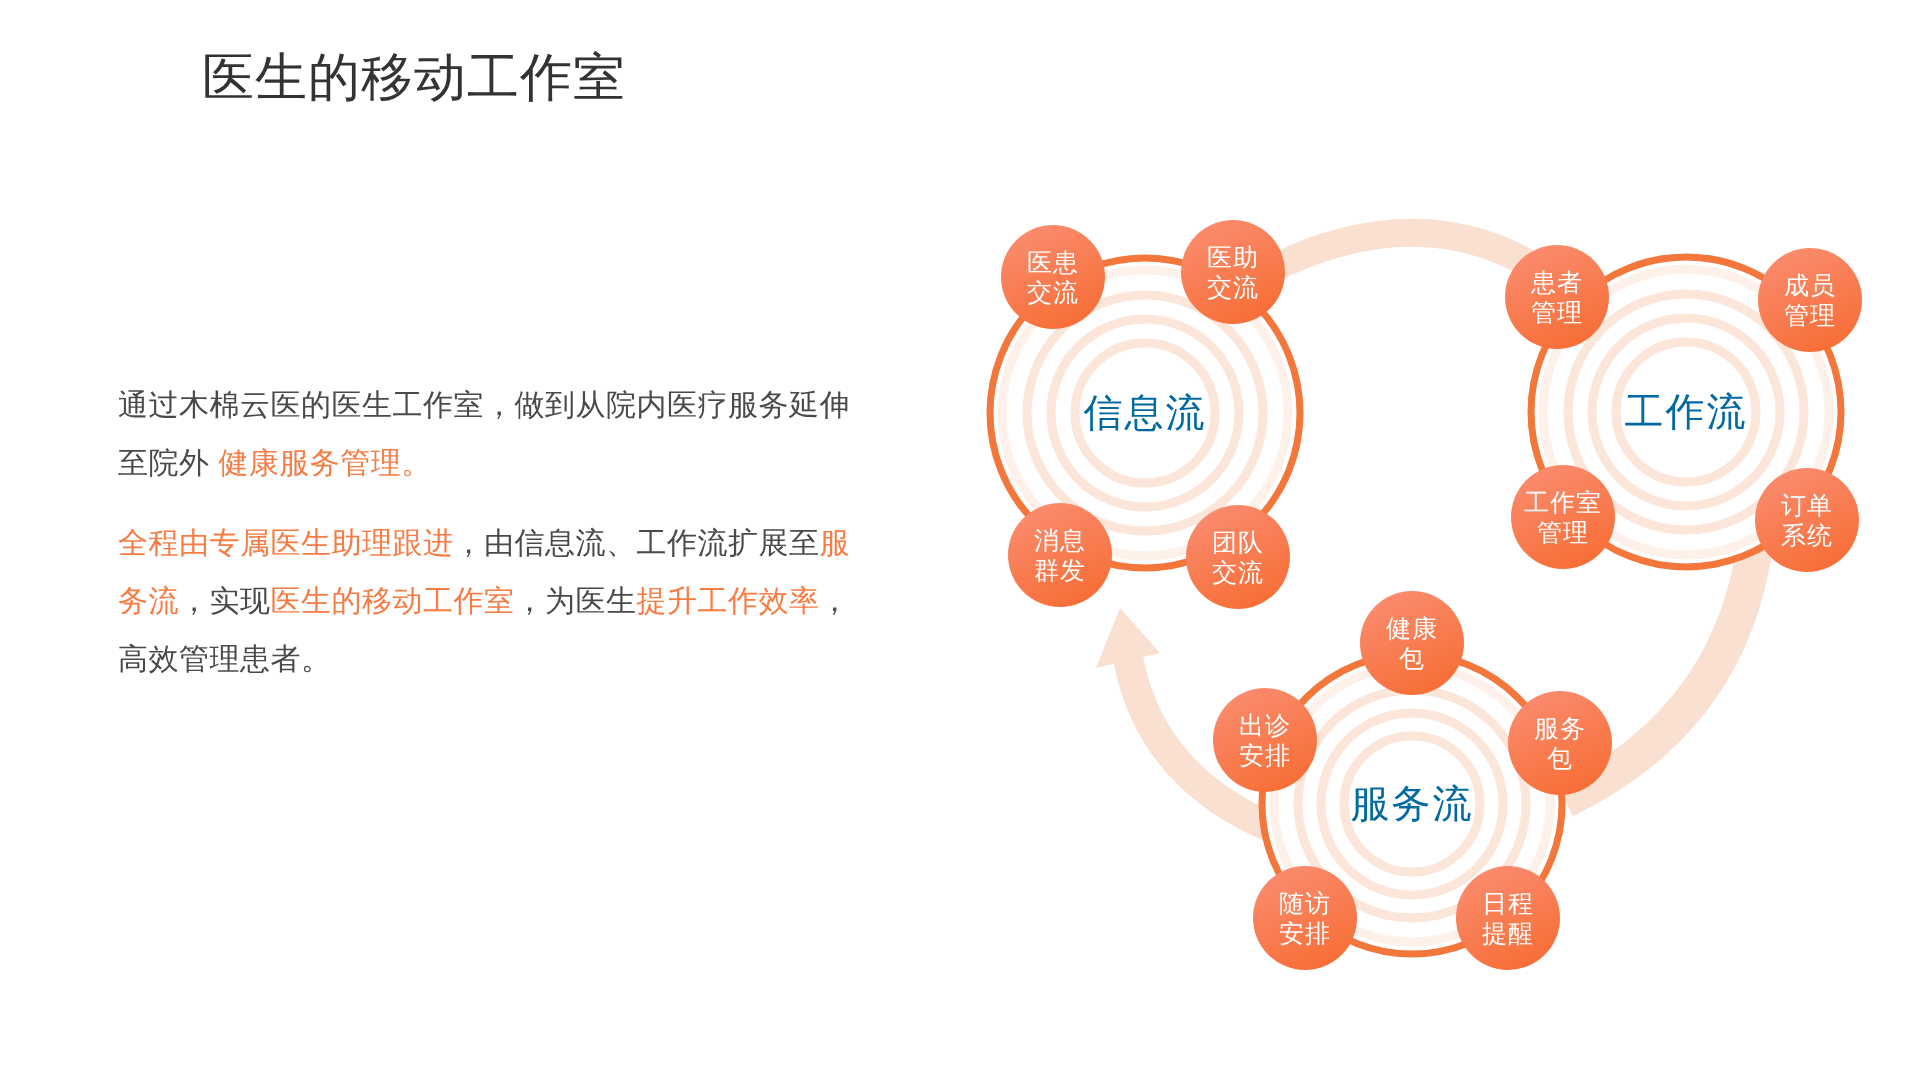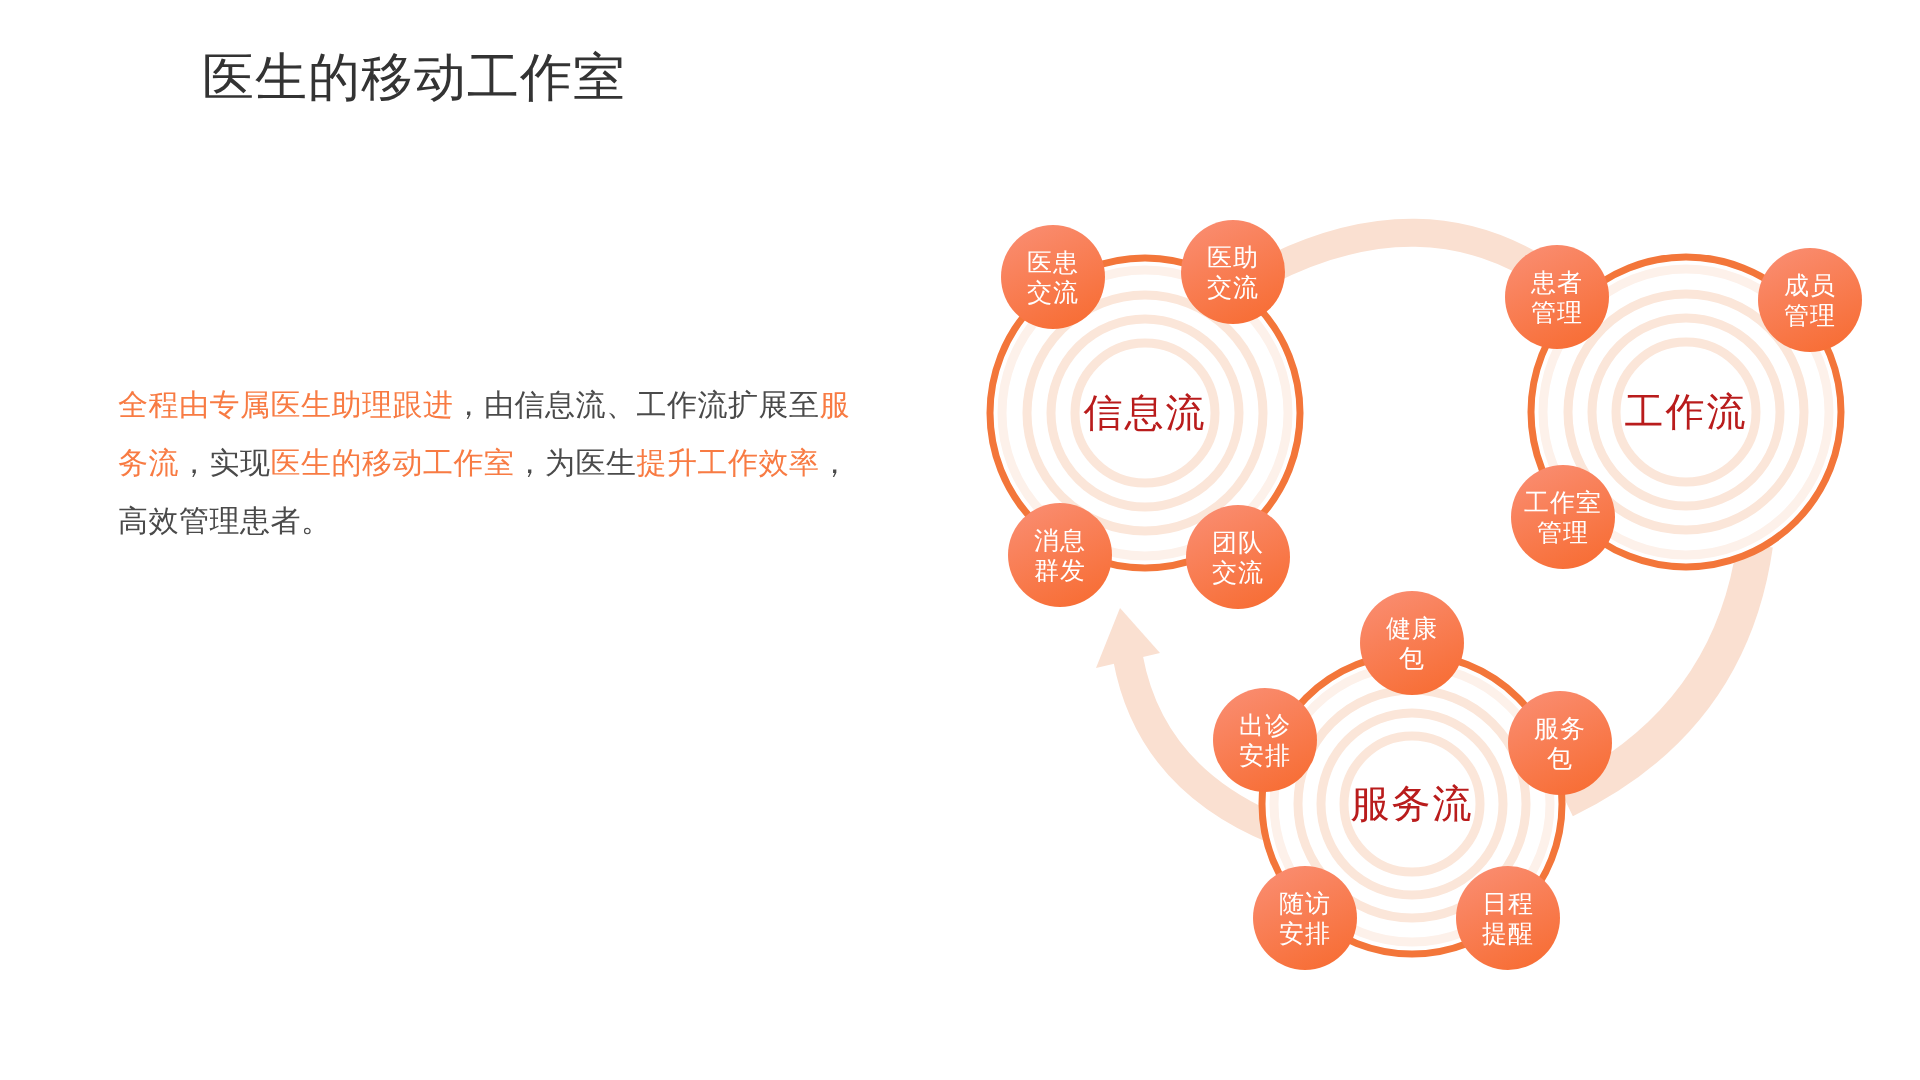--- a/index.html
+++ b/index.html
@@ -31,32 +31,33 @@
     width:104px;height:104px;border-radius:50%;
     background:linear-gradient(155deg,#fa8f75 0%,#f76a2e 100%);
     display:flex;align-items:center;justify-content:center;
     text-align:center;color:#ffffff;
     font-size:25px;line-height:1.22;letter-spacing:1px;
     white-space:pre-line;
   }
   .cluster-label{
     position:absolute;z-index:4;
     transform:translate(-50%,-50%);
-    font-size:39px;color:#b91c1c;letter-spacing:2px;
+    font-size:39px;color:#0369a1;letter-spacing:2px;
     white-space:nowrap;
   }
 </style>
 </head>
 <body>
 
 <div class="slide">
 
   <div class="page-title">医生的移动工作室</div>
 
   <div class="intro">
+    <p><span class="t-dark">通过木棉云医的医生工作室，做到从院内医疗服务延伸至院外 </span><span class="t-orange">健康服务管理。</span></p>
     <p><span class="t-orange">全程由专属医生助理跟进</span><span class="t-dark">，由信息流、工作流扩展至</span><span class="t-orange">服务流</span><span class="t-dark">，实现</span><span class="t-orange">医生的移动工作室</span><span class="t-dark">，为医生</span><span class="t-orange">提升工作效率</span><span class="t-dark">，高效管理患者。</span></p>
   </div>
 
   <svg class="diagram-svg" width="1920" height="1080" viewBox="0 0 1920 1080">
 
     <path d="M 1225 295 Q 1428 168 1580 300" fill="none" stroke="#fae0d1" stroke-width="28"></path>
     <path d="M 1755 545 Q 1730 720 1565 800" fill="none" stroke="#fae0d1" stroke-width="36"></path>
     <path d="M 1298 838 Q 1152 788 1128 658" fill="none" stroke="#fae0d1" stroke-width="30"></path>
     <polygon points="1120,608 1096,668 1160,653" fill="#fae0d1"></polygon>
 
@@ -97,20 +98,22 @@
 群发</div>
   <div class="bubble" style="left:1186px;top:505px">团队
 交流</div>
 
   <div class="bubble" style="left:1505px;top:245px">患者
 管理</div>
   <div class="bubble" style="left:1758px;top:248px">成员
 管理</div>
   <div class="bubble" style="left:1511px;top:465px">工作室
 管理</div>
+  <div class="bubble" style="left:1755px;top:468px">订单
+系统</div>
 
   <div class="bubble" style="left:1360px;top:591px">健康
 包</div>
   <div class="bubble" style="left:1213px;top:688px">出诊
 安排</div>
   <div class="bubble" style="left:1508px;top:691px">服务
 包</div>
   <div class="bubble" style="left:1253px;top:866px">随访
 安排</div>
   <div class="bubble" style="left:1456px;top:866px">日程

